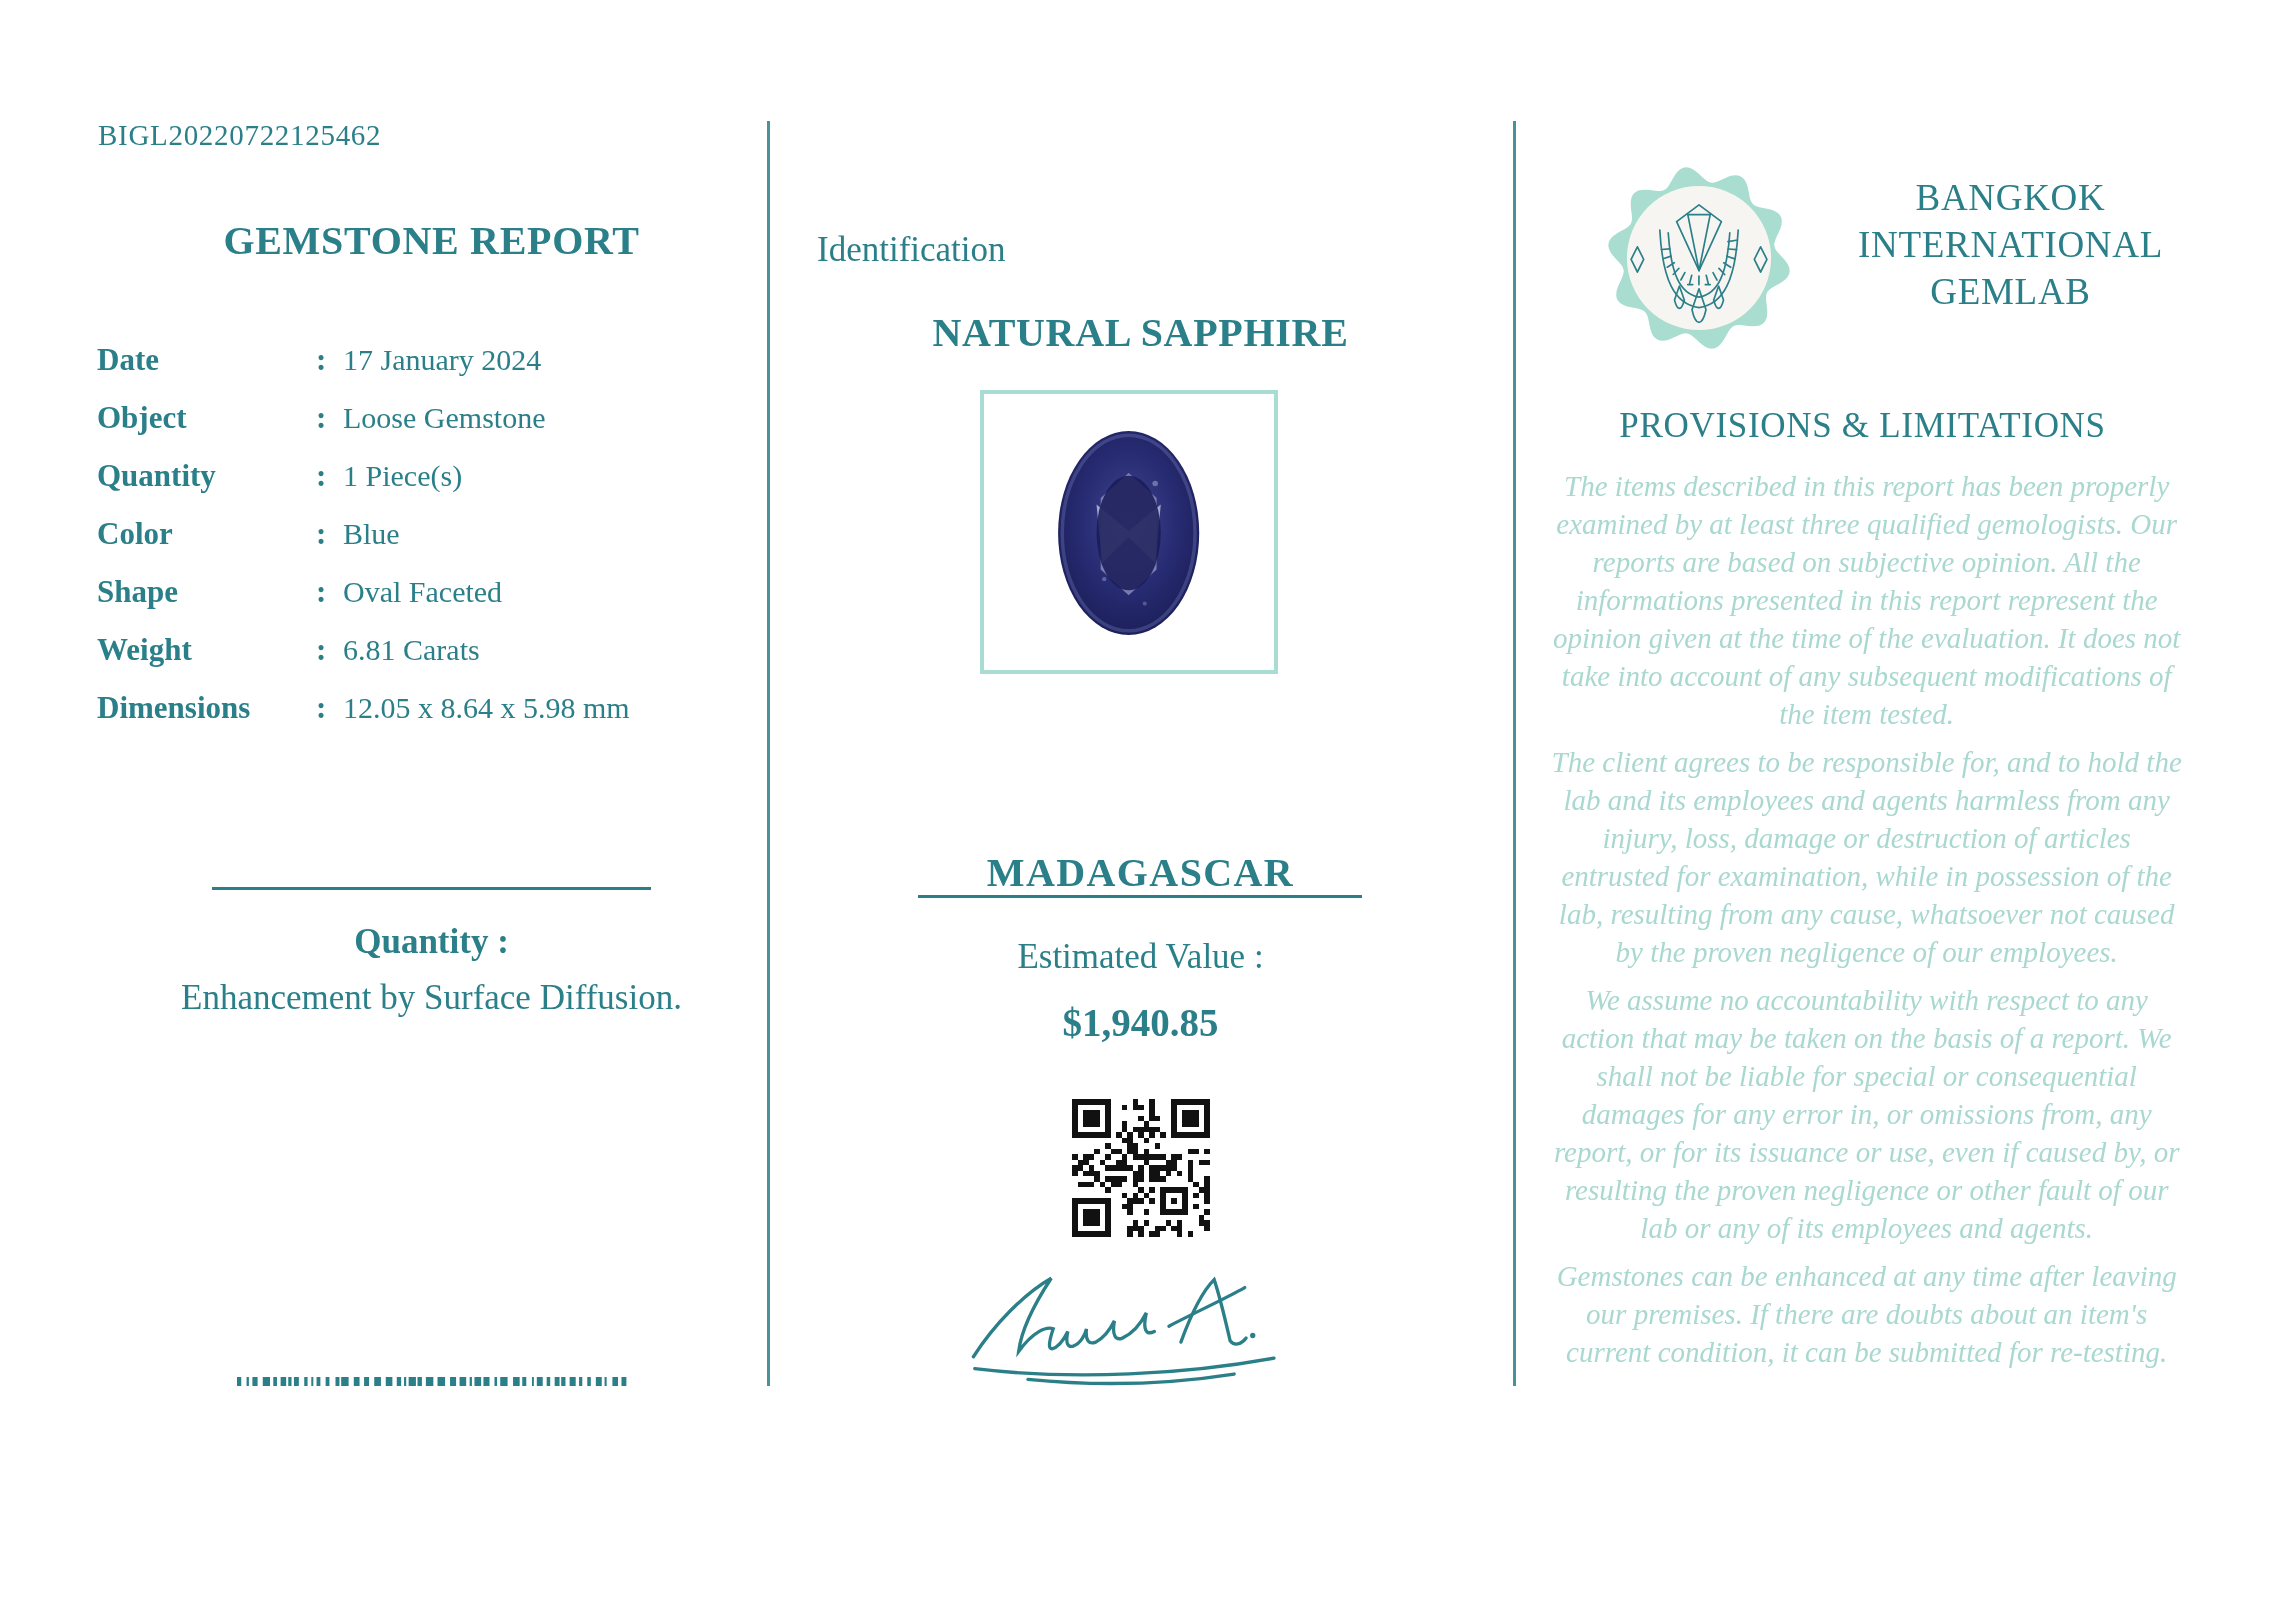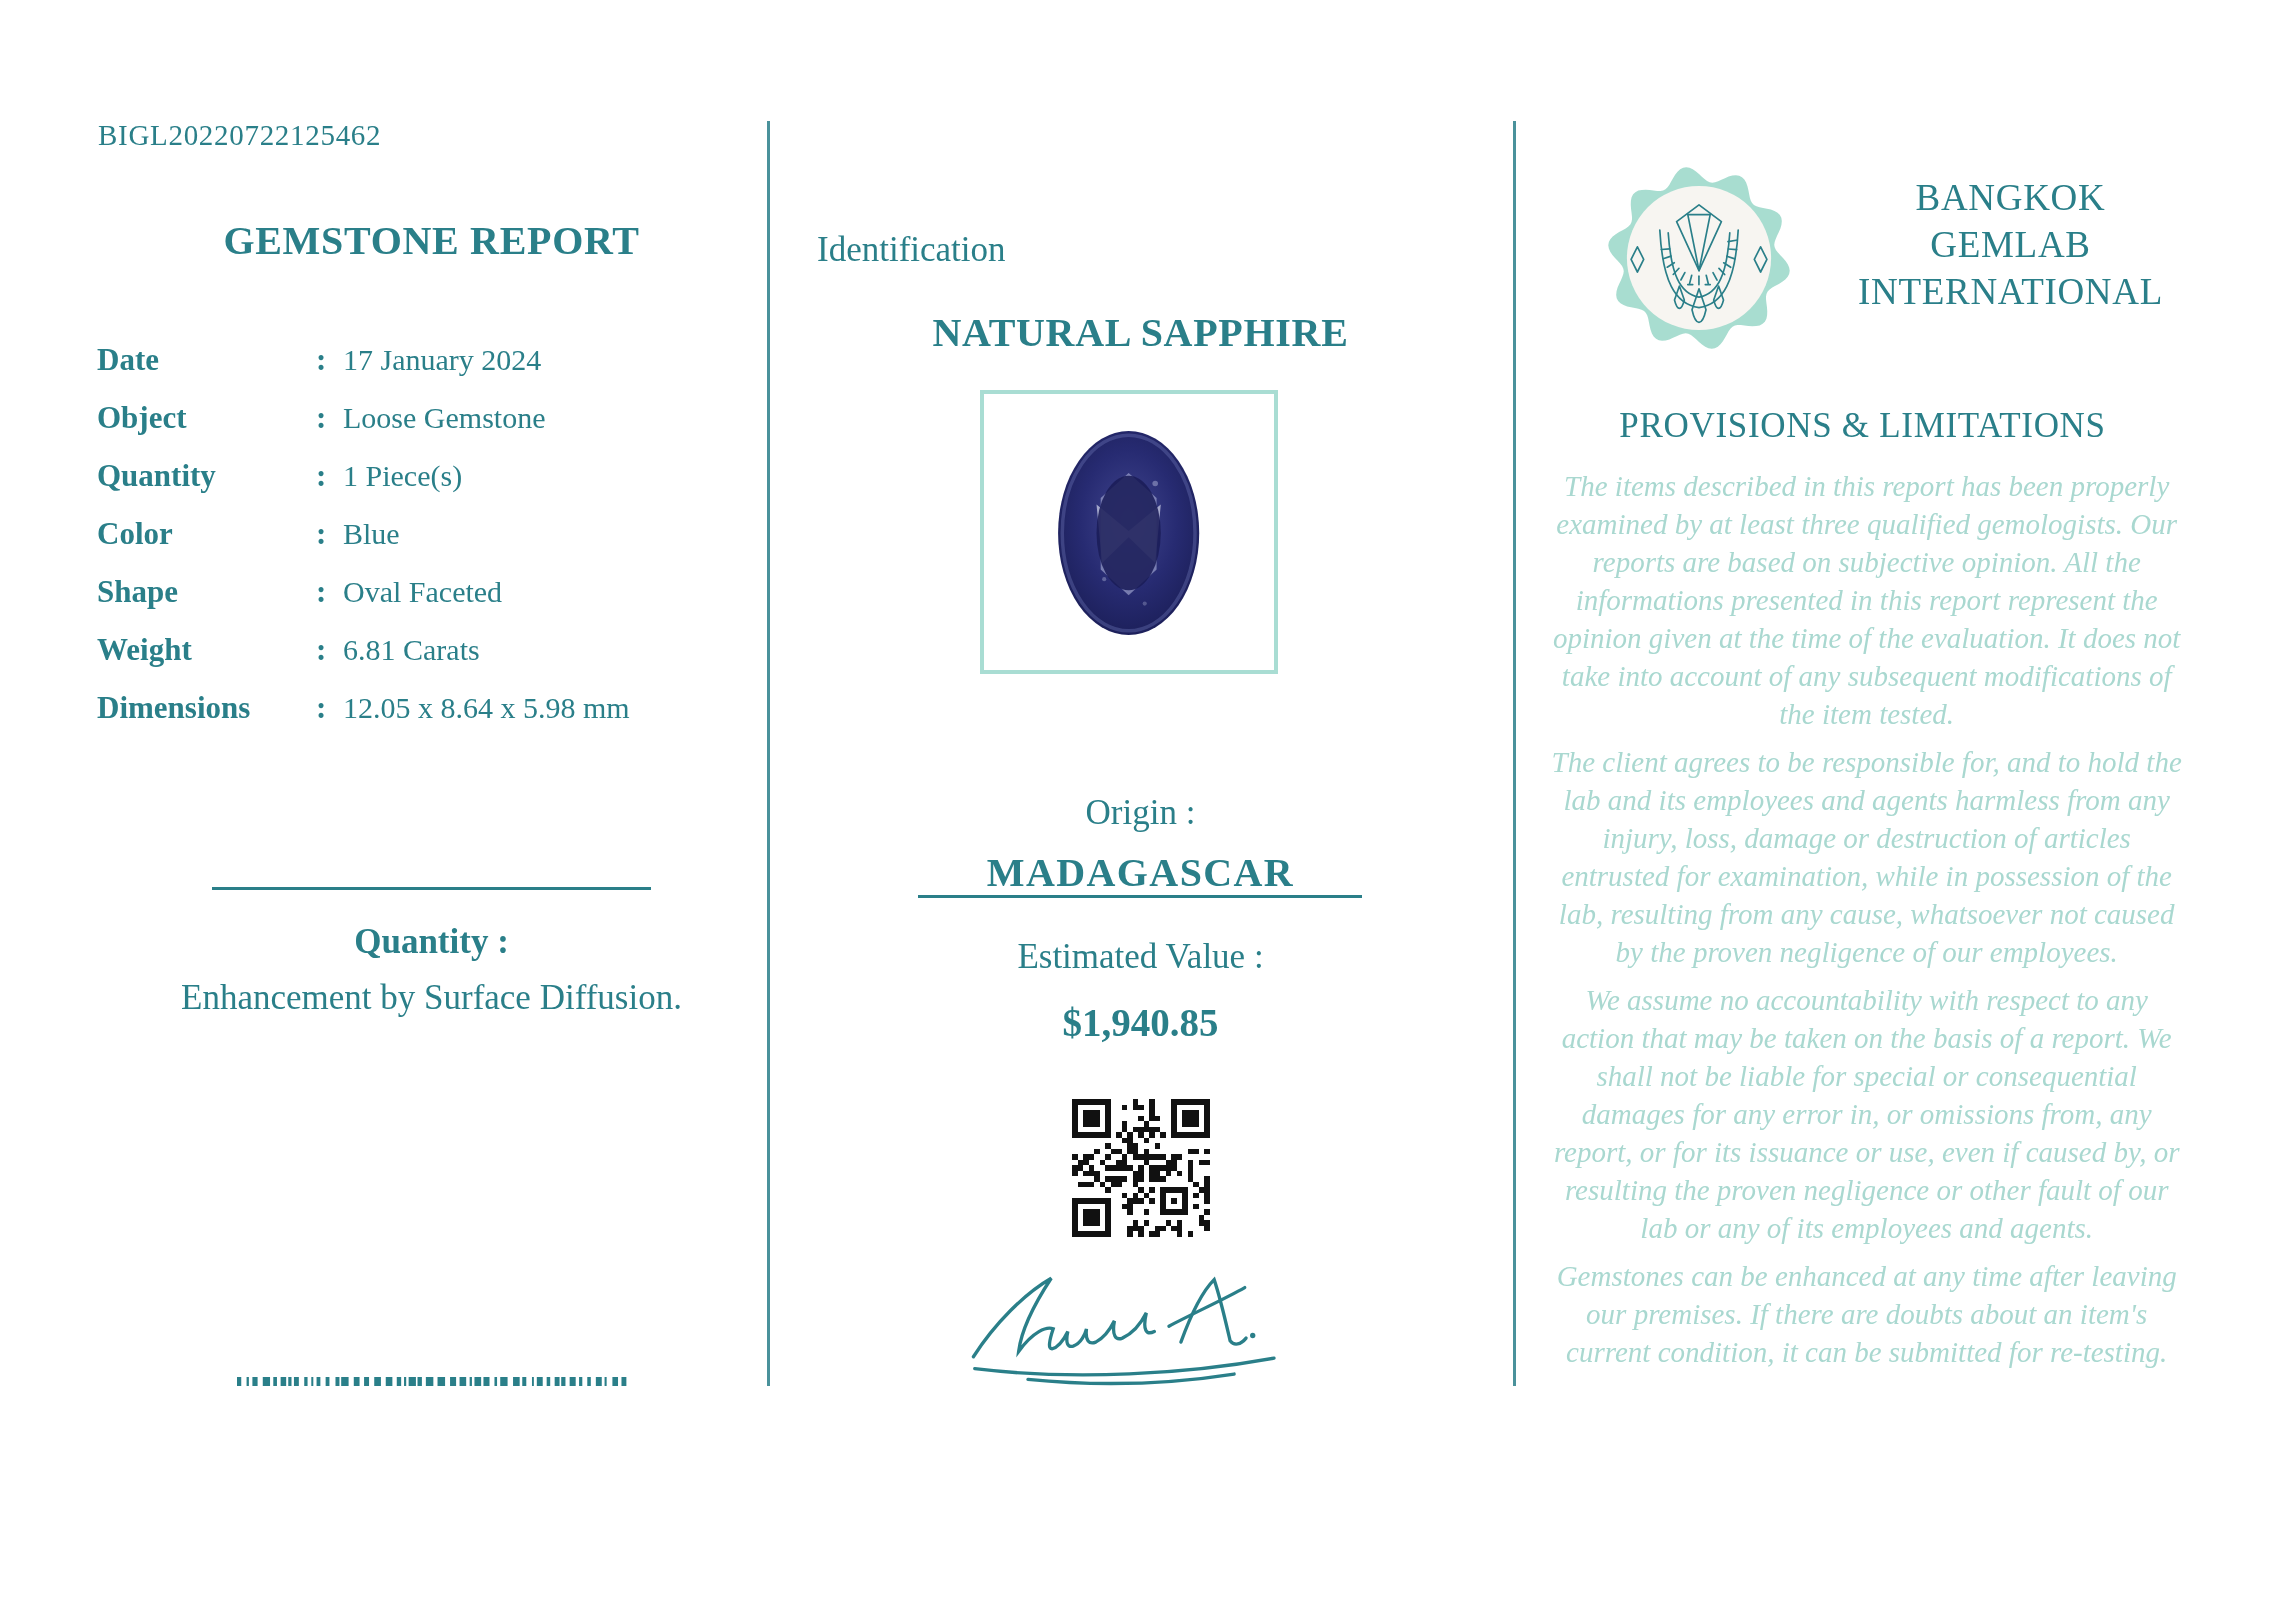--- a/index.html
+++ b/index.html
@@ -142,21 +142,20 @@
         <ellipse cx="207" cy="199" rx="95" ry="140" fill="none" stroke="rgba(130,140,205,0.30)" stroke-width="5"></ellipse>
         <polygon points="207,113 247,149 247,251 207,288 167,251 167,149" fill="rgba(200,206,238,0.50)"></polygon>
         <polygon points="161,158 207,196 253,158 245,242 207,205 169,242" fill="rgba(226,229,246,0.65)"></polygon>
         <ellipse cx="207" cy="199" rx="46" ry="82" fill="rgba(26,29,88,0.88)"></ellipse>
         <circle cx="245" cy="128" r="4" fill="rgba(230,235,255,0.35)"></circle>
         <circle cx="172" cy="265" r="3" fill="rgba(230,235,255,0.30)"></circle>
         <circle cx="230" cy="300" r="3" fill="rgba(230,235,255,0.25)"></circle>
       </svg>
     </div>
 
-    <div class="origin-label">Origin :</div>
     <div class="origin-value">MADAGASCAR</div>
     <div class="mid-divider"></div>
     <div class="value-label">Estimated Value :</div>
     <div class="value-amount">$1,940.85</div>
 
     <div class="qr-wrap">
       <svg id="qr-svg" viewBox="0 0 25 25">
           <path d="M0 0h1v1h-1zM0 6h1v1h-1zM1 0h1v1h-1zM1 6h1v1h-1zM2 0h1v1h-1zM2 6h1v1h-1zM3 0h1v1h-1zM3 6h1v1h-1zM4 0h1v1h-1zM4 6h1v1h-1zM5 0h1v1h-1zM5 6h1v1h-1zM6 0h1v1h-1zM6 6h1v1h-1zM0 1h1v1h-1zM6 1h1v1h-1zM0 2h1v1h-1zM6 2h1v1h-1zM0 3h1v1h-1zM6 3h1v1h-1zM0 4h1v1h-1zM6 4h1v1h-1zM0 5h1v1h-1zM6 5h1v1h-1zM2 2h1v1h-1zM2 3h1v1h-1zM2 4h1v1h-1zM3 2h1v1h-1zM3 3h1v1h-1zM3 4h1v1h-1zM4 2h1v1h-1zM4 3h1v1h-1zM4 4h1v1h-1zM18 0h1v1h-1zM18 6h1v1h-1zM19 0h1v1h-1zM19 6h1v1h-1zM20 0h1v1h-1zM20 6h1v1h-1zM21 0h1v1h-1zM21 6h1v1h-1zM22 0h1v1h-1zM22 6h1v1h-1zM23 0h1v1h-1zM23 6h1v1h-1zM24 0h1v1h-1zM24 6h1v1h-1zM18 1h1v1h-1zM24 1h1v1h-1zM18 2h1v1h-1zM24 2h1v1h-1zM18 3h1v1h-1zM24 3h1v1h-1zM18 4h1v1h-1zM24 4h1v1h-1zM18 5h1v1h-1zM24 5h1v1h-1zM20 2h1v1h-1zM20 3h1v1h-1zM20 4h1v1h-1zM21 2h1v1h-1zM21 3h1v1h-1zM21 4h1v1h-1zM22 2h1v1h-1zM22 3h1v1h-1zM22 4h1v1h-1zM0 18h1v1h-1zM0 24h1v1h-1zM1 18h1v1h-1zM1 24h1v1h-1zM2 18h1v1h-1zM2 24h1v1h-1zM3 18h1v1h-1zM3 24h1v1h-1zM4 18h1v1h-1zM4 24h1v1h-1zM5 18h1v1h-1zM5 24h1v1h-1zM6 18h1v1h-1zM6 24h1v1h-1zM0 19h1v1h-1zM6 19h1v1h-1zM0 20h1v1h-1zM6 20h1v1h-1zM0 21h1v1h-1zM6 21h1v1h-1zM0 22h1v1h-1zM6 22h1v1h-1zM0 23h1v1h-1zM6 23h1v1h-1zM2 20h1v1h-1zM2 21h1v1h-1zM2 22h1v1h-1zM3 20h1v1h-1zM3 21h1v1h-1zM3 22h1v1h-1zM4 20h1v1h-1zM4 21h1v1h-1zM4 22h1v1h-1zM8 6h1v1h-1zM6 8h1v1h-1zM10 6h1v1h-1zM6 10h1v1h-1zM12 6h1v1h-1zM6 12h1v1h-1zM14 6h1v1h-1zM6 14h1v1h-1zM16 6h1v1h-1zM6 16h1v1h-1zM16 16h1v1h-1zM16 20h1v1h-1zM17 16h1v1h-1zM17 20h1v1h-1zM18 16h1v1h-1zM18 20h1v1h-1zM19 16h1v1h-1zM19 20h1v1h-1zM20 16h1v1h-1zM20 20h1v1h-1zM16 17h1v1h-1zM20 17h1v1h-1zM16 18h1v1h-1zM20 18h1v1h-1zM16 19h1v1h-1zM20 19h1v1h-1zM18 18h1v1h-1zM11 0h1v1h-1zM14 0h1v1h-1zM9 1h1v1h-1zM11 1h1v1h-1zM12 1h1v1h-1zM14 1h1v1h-1zM14 2h1v1h-1zM12 3h1v1h-1zM14 3h1v1h-1zM15 3h1v1h-1zM9 4h1v1h-1zM13 4h1v1h-1zM9 5h1v1h-1zM11 5h1v1h-1zM12 5h1v1h-1zM13 5h1v1h-1zM14 5h1v1h-1zM15 5h1v1h-1zM9 7h1v1h-1zM10 7h1v1h-1zM13 7h1v1h-1zM10 8h1v1h-1zM11 8h1v1h-1zM15 8h1v1h-1zM4 9h1v1h-1zM7 9h1v1h-1zM8 9h1v1h-1zM10 9h1v1h-1zM11 9h1v1h-1zM13 9h1v1h-1zM21 9h1v1h-1zM22 9h1v1h-1zM24 9h1v1h-1zM0 10h1v1h-1zM2 10h1v1h-1zM3 10h1v1h-1zM9 10h1v1h-1zM11 10h1v1h-1zM12 10h1v1h-1zM13 10h1v1h-1zM14 10h1v1h-1zM15 10h1v1h-1zM16 10h1v1h-1zM18 10h1v1h-1zM19 10h1v1h-1zM1 11h1v1h-1zM2 11h1v1h-1zM5 11h1v1h-1zM8 11h1v1h-1zM9 11h1v1h-1zM13 11h1v1h-1zM17 11h1v1h-1zM18 11h1v1h-1zM21 11h1v1h-1zM23 11h1v1h-1zM24 11h1v1h-1zM0 12h1v1h-1zM1 12h1v1h-1zM3 12h1v1h-1zM7 12h1v1h-1zM8 12h1v1h-1zM9 12h1v1h-1zM10 12h1v1h-1zM12 12h1v1h-1zM14 12h1v1h-1zM15 12h1v1h-1zM16 12h1v1h-1zM17 12h1v1h-1zM18 12h1v1h-1zM21 12h1v1h-1zM0 13h1v1h-1zM2 13h1v1h-1zM3 13h1v1h-1zM4 13h1v1h-1zM11 13h1v1h-1zM12 13h1v1h-1zM14 13h1v1h-1zM15 13h1v1h-1zM17 13h1v1h-1zM19 13h1v1h-1zM21 13h1v1h-1zM4 14h1v1h-1zM7 14h1v1h-1zM8 14h1v1h-1zM9 14h1v1h-1zM11 14h1v1h-1zM12 14h1v1h-1zM14 14h1v1h-1zM15 14h1v1h-1zM16 14h1v1h-1zM21 14h1v1h-1zM24 14h1v1h-1zM1 15h1v1h-1zM2 15h1v1h-1zM3 15h1v1h-1zM5 15h1v1h-1zM7 15h1v1h-1zM8 15h1v1h-1zM11 15h1v1h-1zM22 15h1v1h-1zM24 15h1v1h-1zM12 16h1v1h-1zM14 16h1v1h-1zM23 16h1v1h-1zM24 16h1v1h-1zM9 17h1v1h-1zM11 17h1v1h-1zM13 17h1v1h-1zM22 17h1v1h-1zM24 17h1v1h-1zM10 18h1v1h-1zM11 18h1v1h-1zM12 18h1v1h-1zM14 18h1v1h-1zM24 18h1v1h-1zM9 19h1v1h-1zM10 19h1v1h-1zM22 19h1v1h-1zM10 20h1v1h-1zM13 20h1v1h-1zM24 20h1v1h-1zM23 21h1v1h-1zM11 22h1v1h-1zM13 22h1v1h-1zM17 22h1v1h-1zM19 22h1v1h-1zM23 22h1v1h-1zM24 22h1v1h-1zM10 23h1v1h-1zM11 23h1v1h-1zM12 23h1v1h-1zM15 23h1v1h-1zM16 23h1v1h-1zM18 23h1v1h-1zM19 23h1v1h-1zM24 23h1v1h-1zM10 24h1v1h-1zM12 24h1v1h-1zM14 24h1v1h-1zM15 24h1v1h-1zM19 24h1v1h-1zM21 24h1v1h-1z" style="fill: rgb(17, 17, 17);"></path>
         </svg>
     </div>
@@ -206,22 +205,22 @@
           <path d="M168,180 L175,200 Q172,212 168,212 Q164,212 161,200 Z"></path>
           <path d="M124,178 L131,178 M149,178 L156,178"></path>
           <path d="M52,124 L61,142 L52,160 L43,142 Z"></path>
           <path d="M228,124 L237,142 L228,160 L219,142 Z"></path>
         </g>
       </svg>
     </div>
 
     <div class="lab-name">
       <div>BANGKOK</div>
+      <div>INTERNATIONAL</div>
       <div>GEMLAB</div>
-      <div>INTERNATIONAL</div>
     </div>
 
     <div class="provisions-heading">PROVISIONS &amp; LIMITATIONS</div>
 
     <div class="provisions">
       <p class="provision-p">The items described in this report has been properly examined by at least three qualified gemologists. Our reports are based on subjective opinion. All the informations presented in this report represent the opinion given at the time of the evaluation. It does not take into account of any subsequent modifications of the item tested.</p>
       <p class="provision-p">The client agrees to be responsible for, and to hold the lab and its employees and agents harmless from any injury, loss, damage or destruction of articles entrusted for examination, while in possession of the lab, resulting from any cause, whatsoever not caused by the proven negligence of our employees.</p>
       <p class="provision-p">We assume no accountability with respect to any action that may be taken on the basis of a report. We shall not be liable for special or consequential damages for any error in, or omissions from, any report, or for its issuance or use, even if caused by, or resulting the proven negligence or other fault of our lab or any of its employees and agents.</p>
       <p class="provision-p">Gemstones can be enhanced at any time after leaving our premises. If there are doubts about an item's current condition, it can be submitted for re-testing.</p>
     </div>

